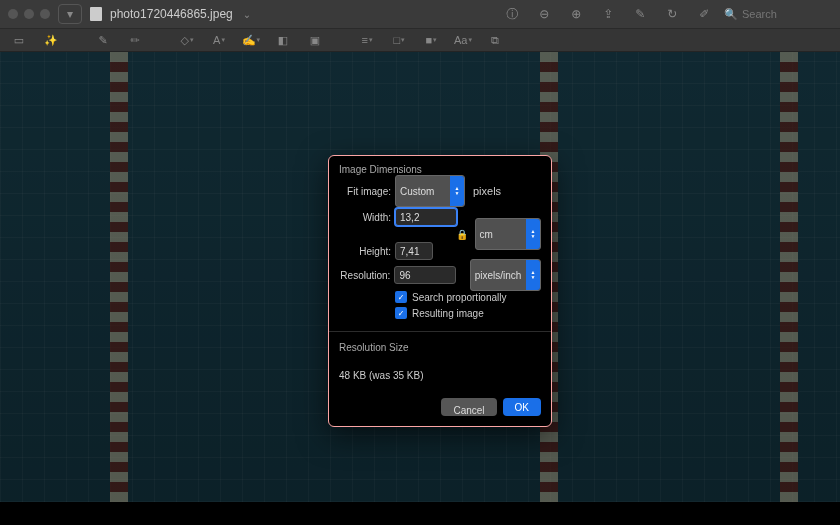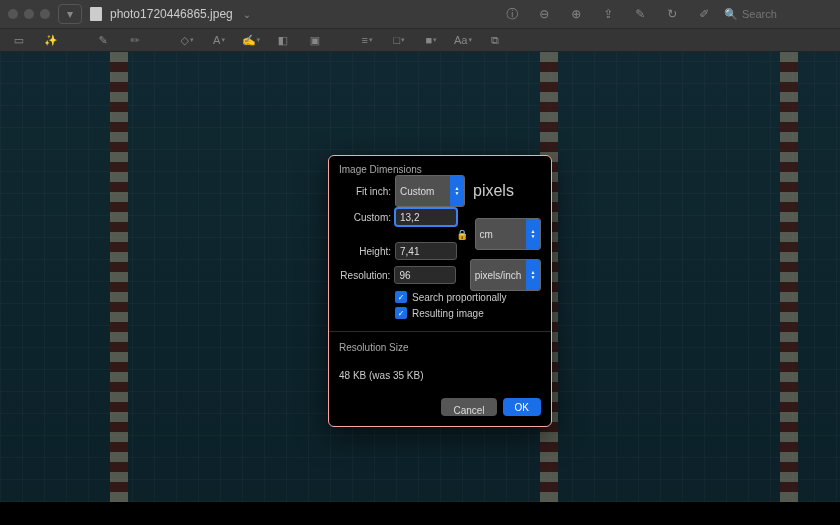--- a/index.html
+++ b/index.html
@@ -49,21 +49,21 @@
   }
   .m-title { padding: 8px 10px 4px; font-size: 10px; color: #aaa; }
   .m-body { padding: 2px 10px 6px; }
   .row { display: flex; align-items: center; height: 20px; gap: 4px; }
   .lbl { width: 52px; text-align: right; font-size: 10px; color: #ccc; }
   .select { background: #505050; border: 1px solid #666; border-radius: 3px; height: 32px; display: flex; align-items: center; padding: 0 4px; font-size: 10px; color: #ddd; position: relative; }
   .sel-arrows { position: absolute; right: 0; top: 0; bottom: 0; width: 14px; background: #1a6fe8; border-radius: 0 3px 3px 0; display: flex; flex-direction: column; align-items: center; justify-content: center; color: #fff; font-size: 5px; line-height: 5px; }
   .txt-input { background: #2a2a2a; border: 1px solid #555; border-radius: 3px; height: 16px; padding: 8px 4px; font-size: 10px; color: #ddd; display: flex; align-items: center; }
   .txt-input.focus { border: 1px solid #3b82f6; box-shadow: 0 0 0 1px #3b82f6; }
   .lock { color: #888; font-size: 10px; padding: 0 2px; }
-  .after-lbl { font-size: 16px; color: #ccc; margin-left: 4px; text-align: right; }
+  .after-lbl { font-size: 11px; color: #ccc; margin-left: 4px; text-align: right; }
   .check-row { display: flex; align-items: center; height: 16px; gap: 5px; margin-left: 56px; }
   .check { width: 12px; height: 12px; background: #1a6fe8; border-radius: 2px; display: flex; align-items: center; justify-content: center; color: #fff; font-size: 8px; }
 
   .hr { height: 1px; background: #2c2c2c; margin: 4px 0; }
   .res-title { padding: 6px 10px 2px; font-size: 10px; color: #aaa; }
   .res-body { padding: 4px 10px 8px; }
   .res-line { font-size: 10px; color: #ccc; margin: 3px 0; }
 
   .m-footer { display: flex; justify-content: flex-end; gap: 6px; padding: 6px 10px 10px; }
   .btn { height: 18px; padding: 0 12px; border-radius: 4px; font-size: 10px; display: flex; align-items: center; }
@@ -128,49 +128,49 @@
     <div class="lane l2"></div>
     <div class="lane l3"></div>
     <div class="dim"></div>
   </div>
 
   <div class="modal">
     <div class="m-title">Image Dimensions</div>
     <div class="m-body">
 
       <div class="row">
-        <div class="lbl">Fit inch:</div>
+        <div class="lbl">Fit image:</div>
         <div class="select" style="width:70px">
           <span>Custom</span>
           <span class="sel-arrows">▲<br>▼</span>
         </div>
         <span class="after-lbl">pixels</span>
       </div>
 
       <div style="height:6px"></div>
 
       <div class="row">
-        <div class="lbl">Custom:</div>
+        <div class="lbl">Width:</div>
         <div class="txt-input focus" style="width:62px">
           <span>13,2</span>
         </div>
       </div>
 
       <div class="row" style="margin-top:-3px">
         <div style="width:118px"></div>
         <span class="lock">🔒</span>
         <div class="select" style="width:70px">
           <span>cm</span>
           <span class="sel-arrows">▲<br>▼</span>
         </div>
       </div>
 
       <div class="row" style="margin-top:-3px">
         <div class="lbl">Height:</div>
-        <div class="txt-input" style="width:62px">
+        <div class="txt-input" style="width:38px">
           <span>7,41</span>
         </div>
       </div>
 
       <div style="height:4px"></div>
 
       <div class="row">
         <div class="lbl">Resolution:</div>
         <div class="txt-input" style="width:62px">
           <span>96</span>

